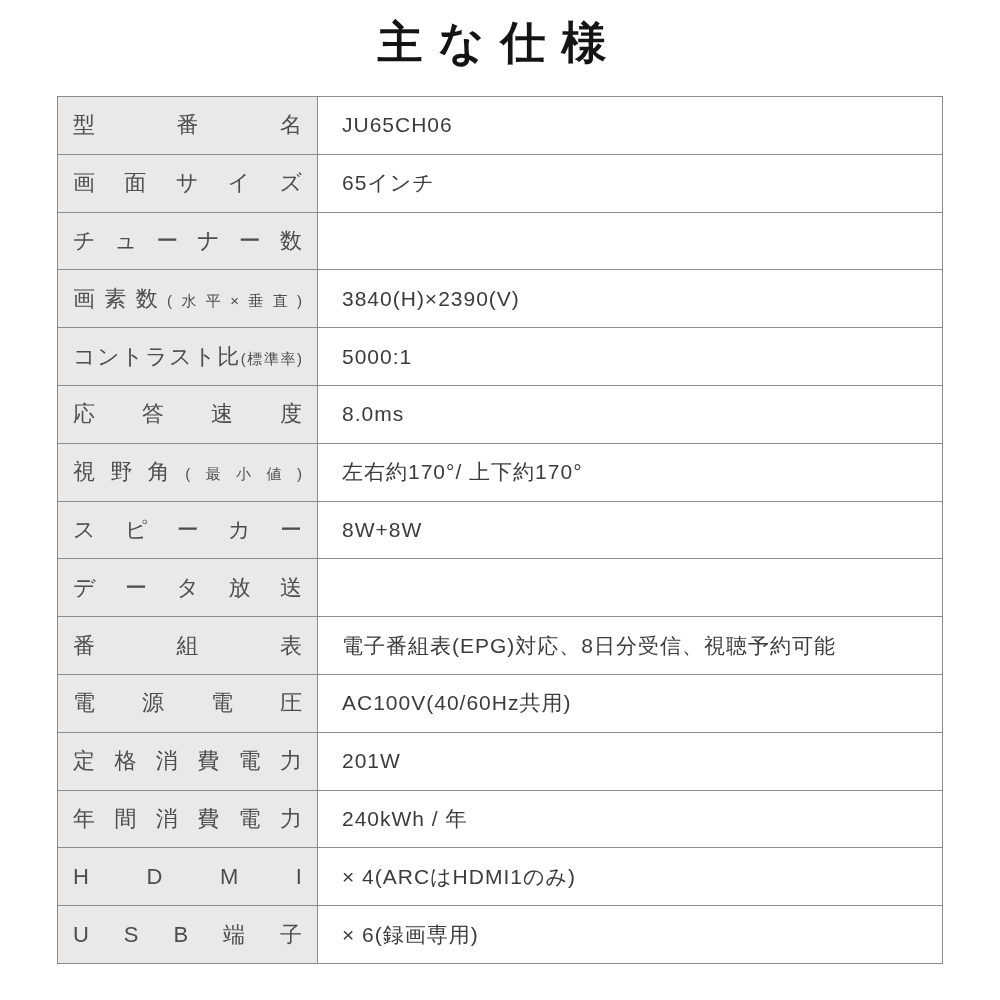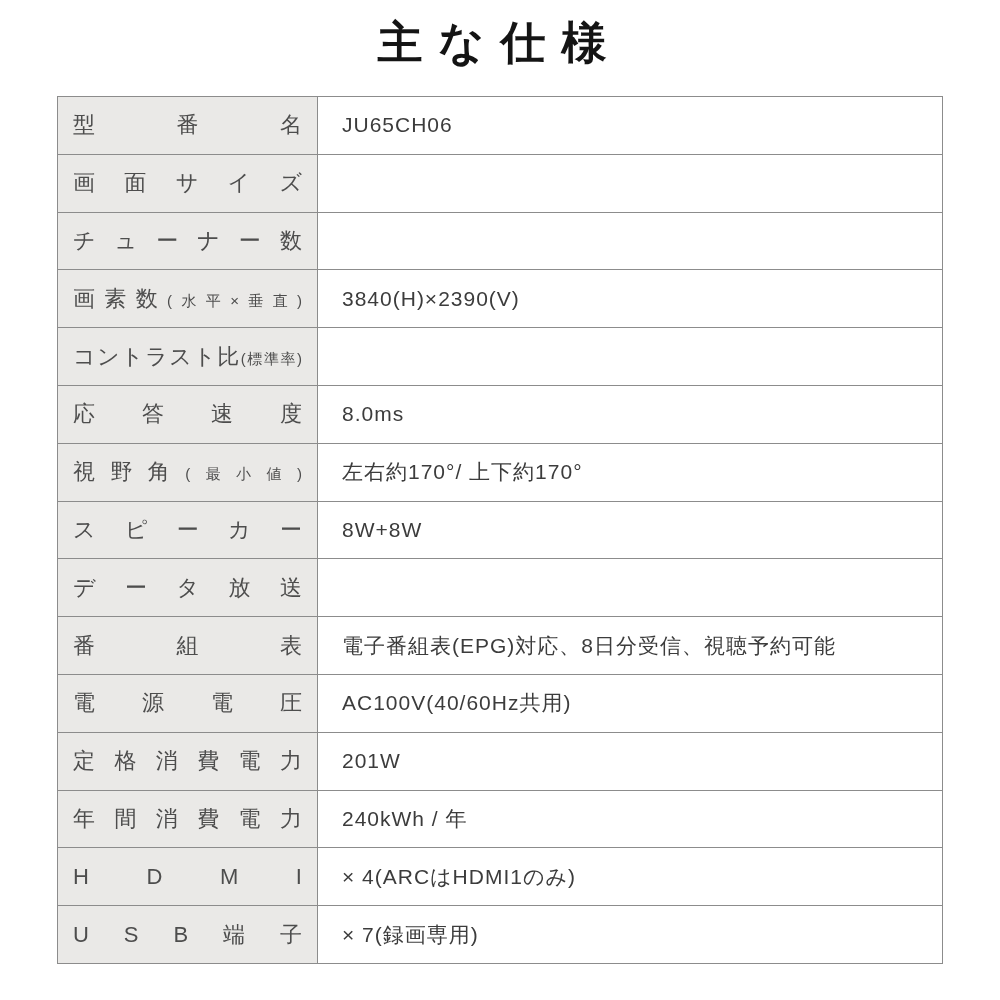--- a/index.html
+++ b/index.html
@@ -68,20 +68,21 @@
   <div class="row">
     <div class="cell label">
       <span class="label-inner">
             <span class="ch main">画</span>
             <span class="ch main">面</span>
             <span class="ch main">サ</span>
             <span class="ch main">イ</span>
             <span class="ch main">ズ</span>
           </span>
     </div>
+    <div class="cell value">65インチ</div>
   </div>
 
   <div class="row">
     <div class="cell label">
       <span class="label-inner">
             <span class="ch main">チ</span>
             <span class="ch main">ュ</span>
             <span class="ch main">ー</span>
             <span class="ch main">ナ</span>
             <span class="ch main">ー</span>
@@ -118,20 +119,21 @@
             <span class="ch main">ス</span>
             <span class="ch main">ト</span>
             <span class="ch main">比</span>
             <span class="ch sub">(</span>
             <span class="ch sub">標</span>
             <span class="ch sub">準</span>
             <span class="ch sub">率</span>
             <span class="ch sub">)</span>
           </span>
     </div>
+    <div class="cell value">5000:1</div>
   </div>
 
   <div class="row">
     <div class="cell label">
       <span class="label-inner">
             <span class="ch main">応</span>
             <span class="ch main">答</span>
             <span class="ch main">速</span>
             <span class="ch main">度</span>
           </span>
@@ -246,16 +248,16 @@
   <div class="row">
     <div class="cell label">
       <span class="label-inner">
             <span class="ch main">U</span>
             <span class="ch main">S</span>
             <span class="ch main">B</span>
             <span class="ch main">端</span>
             <span class="ch main">子</span>
           </span>
     </div>
-    <div class="cell value">× 7(録画専用)</div>
+    <div class="cell value">× 6(録画専用)</div>
   </div>
 </section>
 </main>
 
 </body></html>

